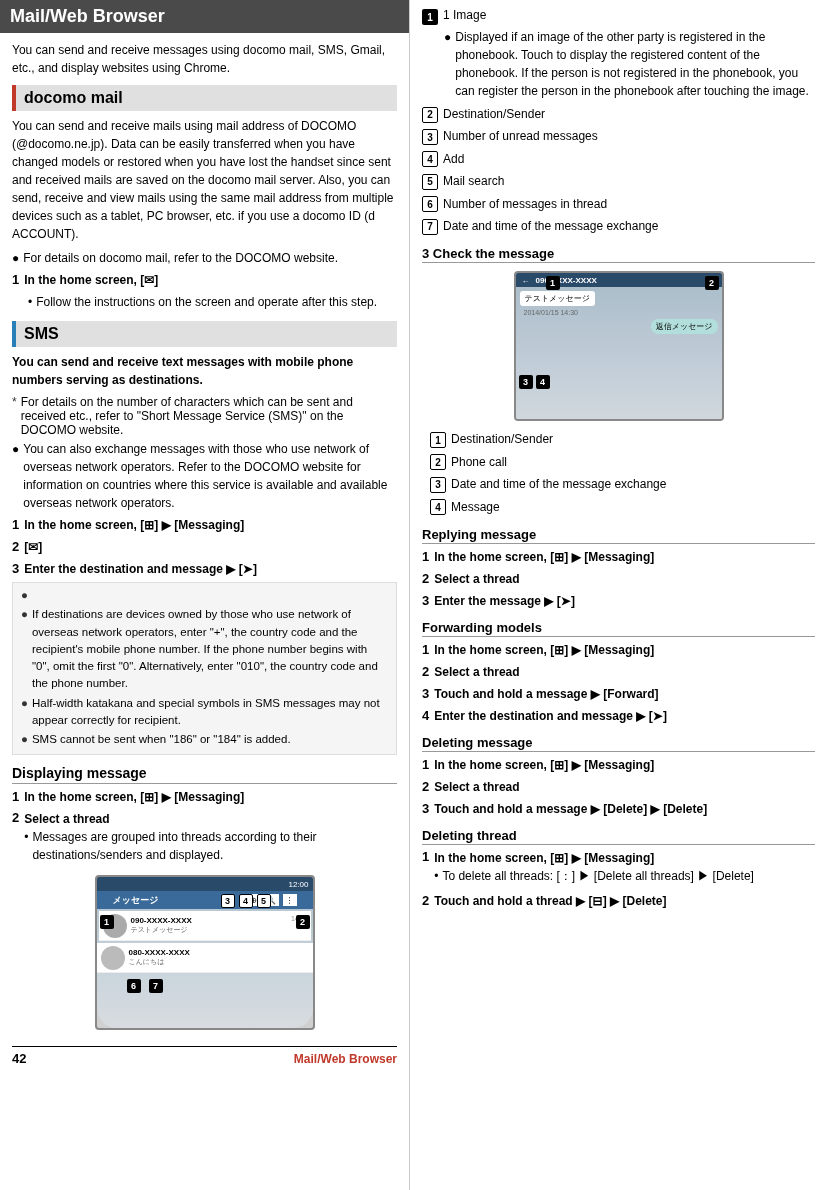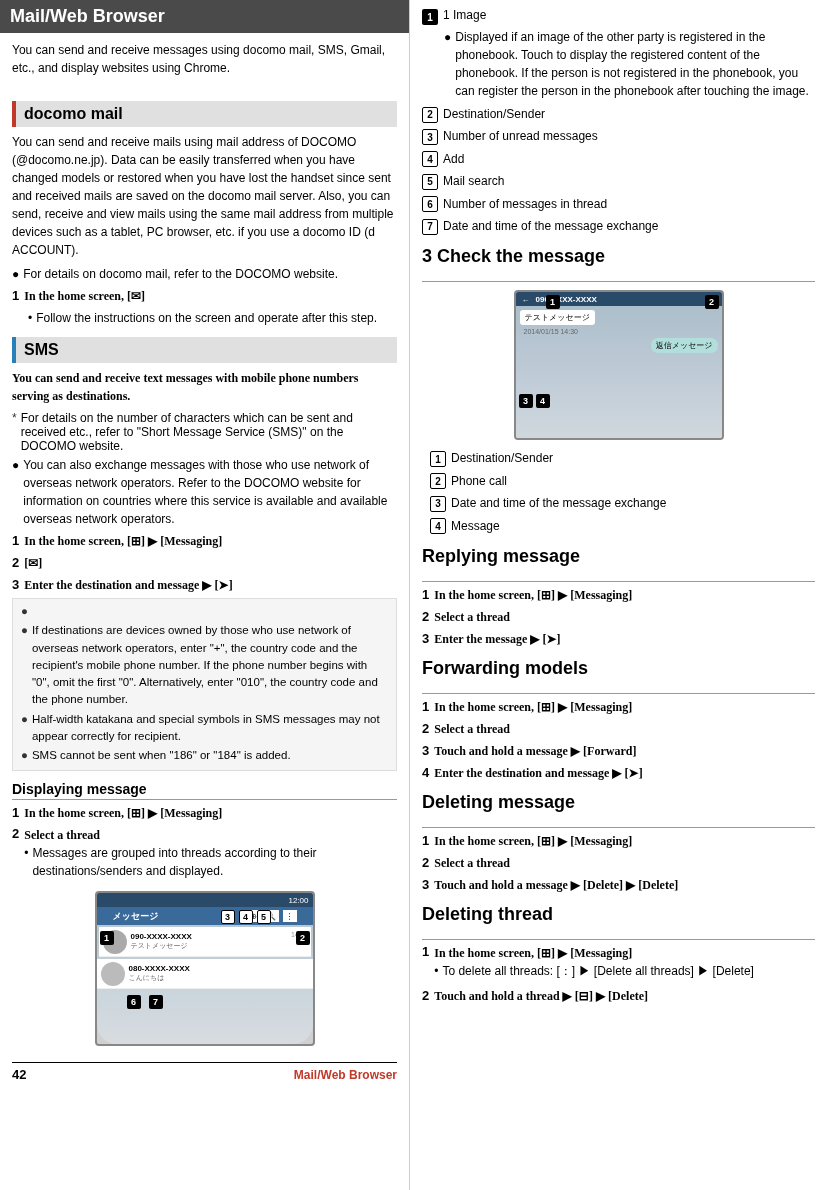--- a/index.html
+++ b/index.html
@@ -36,36 +36,36 @@
       padding: 6px 10px;
       margin: -8px -12px 8px -12px;
     }
     
     .section-header {
       background: #e0e0e0;
       border-left: 4px solid #c0392b;
       font-size: 16px;
       font-weight: bold;
       padding: 4px 8px;
-      margin: 24px 0 6px 0;
+      margin: 8px 0 6px 0;
     }
     .section-header-blue {
       background: #e0e0e0;
       border-left: 4px solid #2980b9;
       font-size: 16px;
       font-weight: bold;
       padding: 4px 8px;
       margin: 10px 0 6px 0;
     }
     p {
       font-size: 12px;
       line-height: 1.5;
       margin-bottom: 6px;
     }
-    .bold { font-weight: bold; font-family: Liberation Serif, serif; }
+    .bold { font-weight: bold; }
     .step-body {
       margin-left: 16px;
       font-size: 12px;
       line-height: 1.5;
     }
     .bullet-item {
       display: flex;
       align-items: flex-start;
       margin-bottom: 3px;
       font-size: 12px;
@@ -162,25 +162,25 @@
       font-size: 13px;
       font-weight: bold;
     }
     .footer-right {
       color: #c0392b;
       font-size: 12px;
       font-weight: bold;
     }
     
     .right-subsection {
-      font-size: 18px;
+      font-size: 13px;
       font-weight: bold;
       margin: 10px 0 2px 0;
       border-bottom: 1px solid #999;
-      padding-bottom: 14px;
+      padding-bottom: 1px;
     }
     .step-inline {
       display: flex;
       align-items: baseline;
       margin: 4px 0;
     }
     .step-n {
       font-weight: bold;
       font-size: 13px;
       margin-right: 5px;

